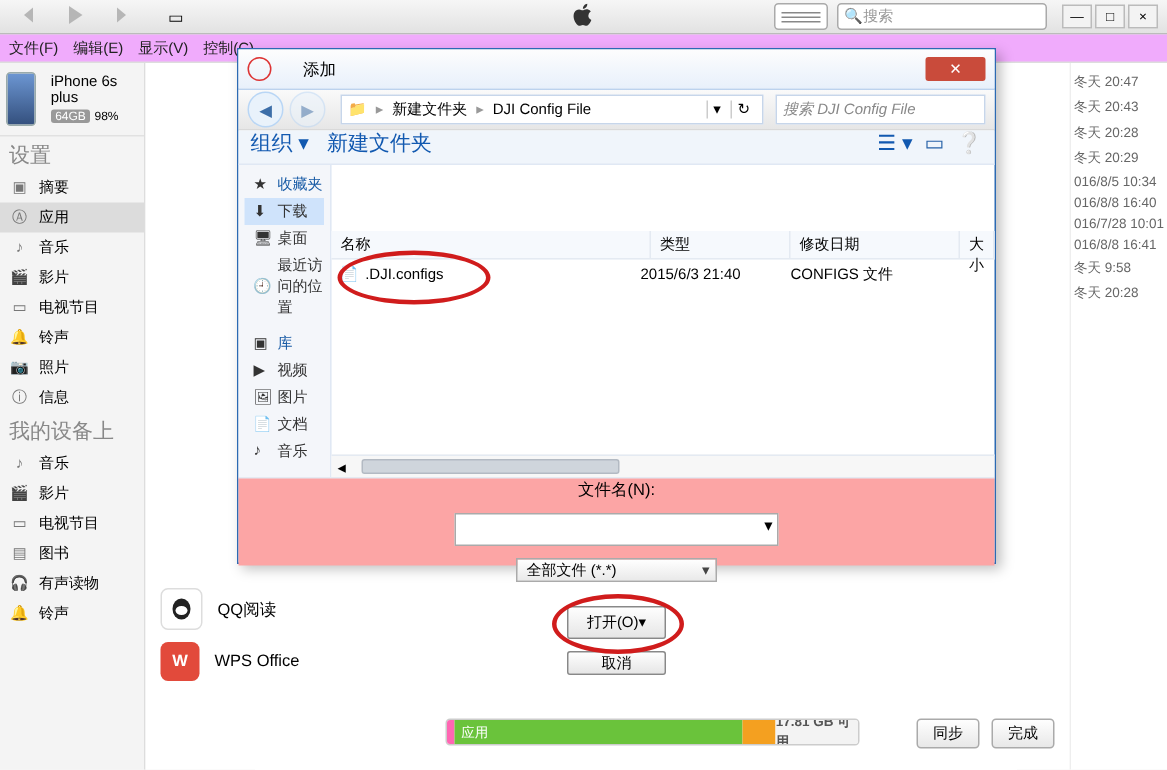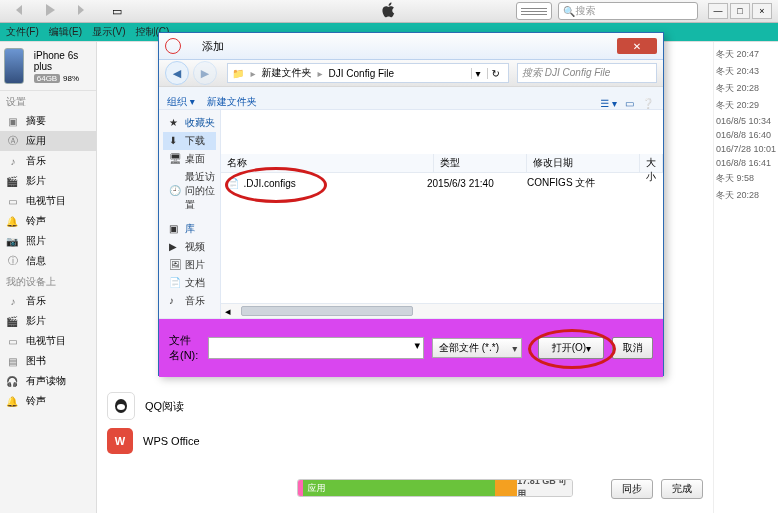--- a/index.html
+++ b/index.html
@@ -6,28 +6,28 @@
   .titlebar { height: 22px; background: linear-gradient(#f6f6f6,#e2e2e2); border-bottom: 1px solid #bbb; display: flex; align-items: center; }
   .nav-btns { display:flex; gap:14px; padding-left:12px; align-items:center; }
   .nav-btns svg { width:16px; height:16px; }
   .apple-logo { position:absolute; left:50%; transform:translateX(-50%); }
   .right-tools { margin-left:auto; display:flex; align-items:center; gap:6px; padding-right:6px; }
   .list-btn { width:26px; height:16px; border:1px solid #aaa; border-radius:3px; background:#fff; display:flex;flex-direction:column;justify-content:center;gap:2px;padding:0 4px;}
   .list-btn span{height:1px;background:#888;}
   .search-box { width:130px; height:16px; border:1px solid #aaa; border-radius:3px; background:#fff; display:flex;align-items:center;padding:0 4px; color:#999;font-size:10px;}
   .win-btns { display:flex; gap:2px; margin-left:4px;}
   .win-btn { width:18px;height:14px;border:1px solid #bbb;background:#f3f3f3;font-size:9px;display:flex;align-items:center;justify-content:center;}
-  .menubar { height:18px; background:#14b8a6; border-bottom:1px solid #ddd; display:flex; gap:10px; padding-left:6px; align-items:center; font-size:10px; color:#222;}
+  .menubar { height:18px; background:#f0abfc; border-bottom:1px solid #ddd; display:flex; gap:10px; padding-left:6px; align-items:center; font-size:10px; color:#222;}
   .main { display:flex; height:calc(513px - 22px - 18px); }
   .sidebar { width:96px; background:#f4f4f4; border-right:1px solid #ddd; }
   .device-header { padding:6px 4px; display:flex; gap:10px; align-items:center; border-bottom:1px solid #e1e1e1;}
   .phone-img { width:20px; height:34px; background:linear-gradient(#6c96d2,#34507e); border-radius:3px; border:1px solid #9aa;}
   .phone-info { font-size:10px; }
   .badge { display:inline-block;font-size:8px;background:#999;color:#fff;padding:0 3px;border-radius:2px;margin-top:2px;}
-  .sbar-section { font-size:10px; color:#888; padding:4px 6px 2px;}
+  .sbar-section { font-size:14px; color:#888; padding:4px 6px 2px;}
   .sbar-item { display:flex; align-items:center; gap:6px; padding:3px 6px; font-size:10px; cursor:default;}
   .sbar-item.active { background:#dcdcdc;}
   .sbar-icon{width:14px;height:14px;display:flex;align-items:center;justify-content:center;color:#777;}
   .content { flex:1; background:#fff; position:relative; padding:6px 10px; display:flex; flex-direction:column; }
   .app-list { margin-top:340px; }
   .app-row { display:flex; align-items:center; gap:10px; padding:4px 0;}
   .app-icon { width:26px;height:26px;border-radius:5px;}
   .right-col { width:60px; background:#fff; border-left:1px solid #eee; font-size:9px; padding:4px 2px; color:#666;}
   .right-col div{white-space:nowrap; padding:2px 0;}
   .bottom-btns { position:absolute; right:10px; bottom:52px; display:flex; gap:8px;}
@@ -41,38 +41,38 @@
   
   .overlay-dialog { position:absolute; top:32px; left:158px; width:504px; height:342px; background:#fff; border:1px solid #2c6ab3; box-shadow:3px 3px 8px rgba(0,0,0,0.25);}
   .dlg-title { height:26px;background:linear-gradient(#fdfdfd,#e8f0fb);display:flex;align-items:center;gap:21px;padding:0 6px;border-bottom:1px solid #bcd2ee;}
   .dlg-title .logo{width:14px;height:14px;border-radius:50%;border:1px solid #d33;display:inline-block;}
   .dlg-close{margin-left:auto;width:40px;height:16px;background:#c94b3b;color:#fff;display:flex;align-items:center;justify-content:center;border-radius:2px;font-size:10px;}
   .dlg-nav{height:26px;background:linear-gradient(#fafafa,#e6e6e6);display:flex;align-items:center;gap:4px;padding:0 6px;border-bottom:1px solid #d9d9d9;}
   .nav-arrow{width:22px;height:22px;border-radius:50%;background:#e9f2fb;border:1px solid #b9d6f5;display:flex;align-items:center;justify-content:center;color:#3c6ea8;}
   .breadcrumb{flex:1;margin-left:6px;height:18px;border:1px solid #c7d6ea;background:#fff;display:flex;align-items:center;font-size:10px;padding:0 4px;gap:6px;}
   .bc-sep{color:#999;}
   .dlg-search{width:130px;height:18px;border:1px solid #c7d6ea;background:#fff;margin-left:4px;font-size:10px;padding:0 4px;color:#888;font-style:italic;display:flex;align-items:center;}
-  .dlg-toolbar{height:22px;background:#f0f5fb;border-bottom:1px solid #e0e8f4;display:flex;align-items:flex-end;gap:12px;padding:0 8px;font-size:10px;color:#1259b0;}
+  .dlg-toolbar{height:22px;background:#f0f5fb;border-bottom:1px solid #e0e8f4;display:flex;align-items:flex-start;gap:12px;padding:0 8px;font-size:14px;color:#1259b0;}
   .dlg-toolbar .link{cursor:pointer;}
   .dlg-toolbar .right{margin-left:auto;display:flex;gap:8px;align-items:center;}
   .dlg-body{display:flex;height:208px;}
   .dlg-tree{width:92px;background:#f4f6fa;border-right:1px solid #e0e8f4;padding:4px 4px;font-size:10px;overflow:hidden;}
   .tree-group{margin-bottom:6px;}
   .tree-head{color:#175aa5;font-size:10px;}
   .tree-item{padding:2px 0 2px 6px;display:flex;gap:4px;align-items:center;color:#333;}
   .tree-item.sel{background:#cfe3fb;}
   .ti-icon{width:12px;height:12px;}
   .dlg-list{flex:1;display:flex;flex-direction:column;margin-top:44px;}
   .dlg-headers{height:18px;background:#f6f9fd;border-bottom:1px solid #e4eaf2;display:flex;font-size:10px;}
   .dlg-headers span{padding:2px 6px;border-right:1px solid #e4eaf2;}
   .dlg-rows{flex:1;position:relative;}
   .file-row{display:flex;font-size:10px;padding:3px 6px;align-items:center;}
   .file-row span{display:inline-block;}
   .circ-red{position:absolute;border:3px solid #d01c1c;border-radius:50%;pointer-events:none;}
-  .dlg-footer{height:58px;border-top:1px solid #e4eaf2;background:#d946ef;display:flex;align-items:center;gap:8px;padding:0 10px;}
+  .dlg-footer{height:58px;border-top:1px solid #e4eaf2;background:#fca5a5;display:flex;align-items:center;gap:8px;padding:0 10px;flex-direction:column;}
   .fn-input{width:210px;height:18px;border:1px solid #aaa;background:#fff;}
   .combo{height:18px;border:1px solid #aaa;background:linear-gradient(#fff,#e9e9e9);padding:0 16px 0 6px;font-size:10px;display:flex;align-items:center;position:relative;}
   .combo:after{content:"▾";position:absolute;right:4px;color:#444;}
   .dlg-btn{width:64px;height:20px;border:1px solid #888;background:linear-gradient(#fefefe,#e6e6e6);font-size:10px;display:flex;align-items:center;justify-content:center;border-radius:2px;}
   .hscroll{height:14px;border-top:1px solid #e4eaf2;background:#f7f7f7;display:flex;align-items:center;}
   .hscroll .thumb{margin-left:6px;width:170px;height:8px;background:#cfd5dc;border:1px solid #b3bac3;border-radius:2px;}
 </style>
 </head>
 <body>
 

